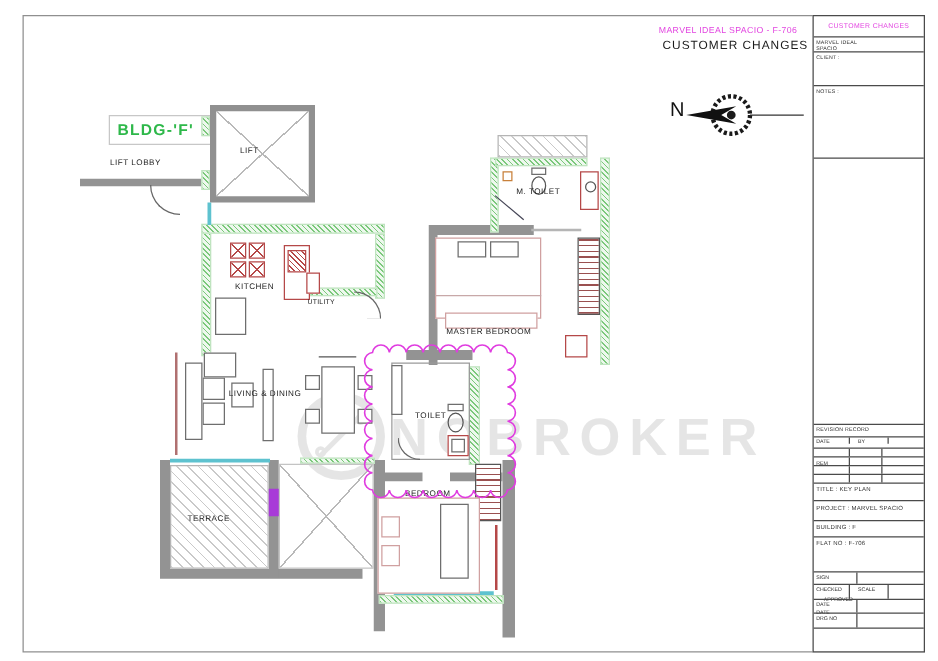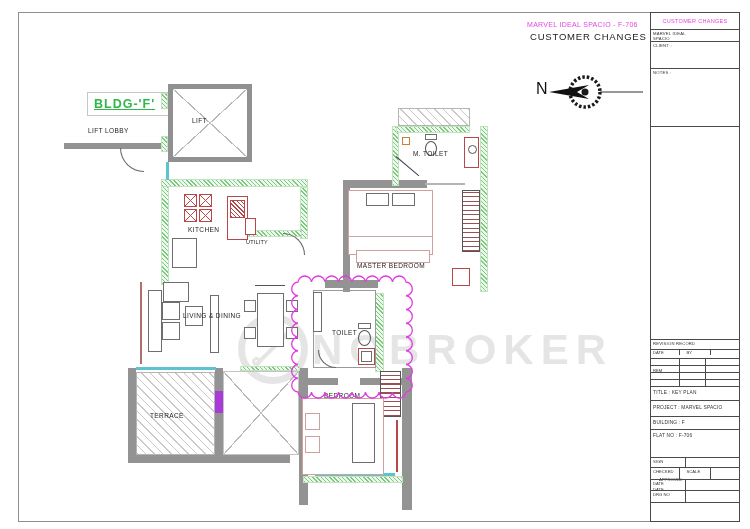--- a/index.html
+++ b/index.html
@@ -56,21 +56,21 @@
 
 <div class="a north-n" style="left:536px;top:80px;">N</div>
 <svg class="a" style="left:525px;top:68px;" width="120" height="48" viewBox="0 0 120 48">
   <circle cx="60" cy="24" r="15" fill="none" stroke="#1a1a1a" stroke-width="3.5" stroke-dasharray="2.5 2"></circle>
   <circle cx="60" cy="24" r="3.5" fill="#1a1a1a"></circle>
   <polygon points="24,24 64,17 52,24 64,31" fill="#111"></polygon>
   <line x1="75" y1="24" x2="118" y2="24" stroke="#333" stroke-width="1"></line>
 </svg>
 
 <div class="a" style="left:87px;top:92px;width:82px;height:24px;border:1px solid #c7c7c7;"></div>
-<div class="a bldg" style="left:94px;top:97px;text-decoration:underline;">BLDG-'F'</div>
+<div class="a bldg" style="left:94px;top:97px;">BLDG-'F'</div>
 <div class="a lbl" style="left:88px;top:127px;">LIFT LOBBY</div>
 
 <div class="a xd" style="left:168px;top:84px;width:84px;height:78px;border:5px solid #909090;background-color:#fff;"></div>
 <div class="a lbl" style="left:192px;top:117px;">LIFT</div>
 
 <div class="a wg" style="left:64px;top:143px;width:104px;height:6px;"></div>
 <div class="a wg" style="left:343px;top:180px;width:84px;height:8px;"></div>
 <div class="a wgl" style="left:425px;top:183px;width:40px;height:2px;"></div>
 <div class="a wg" style="left:343px;top:188px;width:7px;height:104px;"></div>
 <div class="a wg" style="left:325px;top:280px;width:53px;height:8px;"></div>

